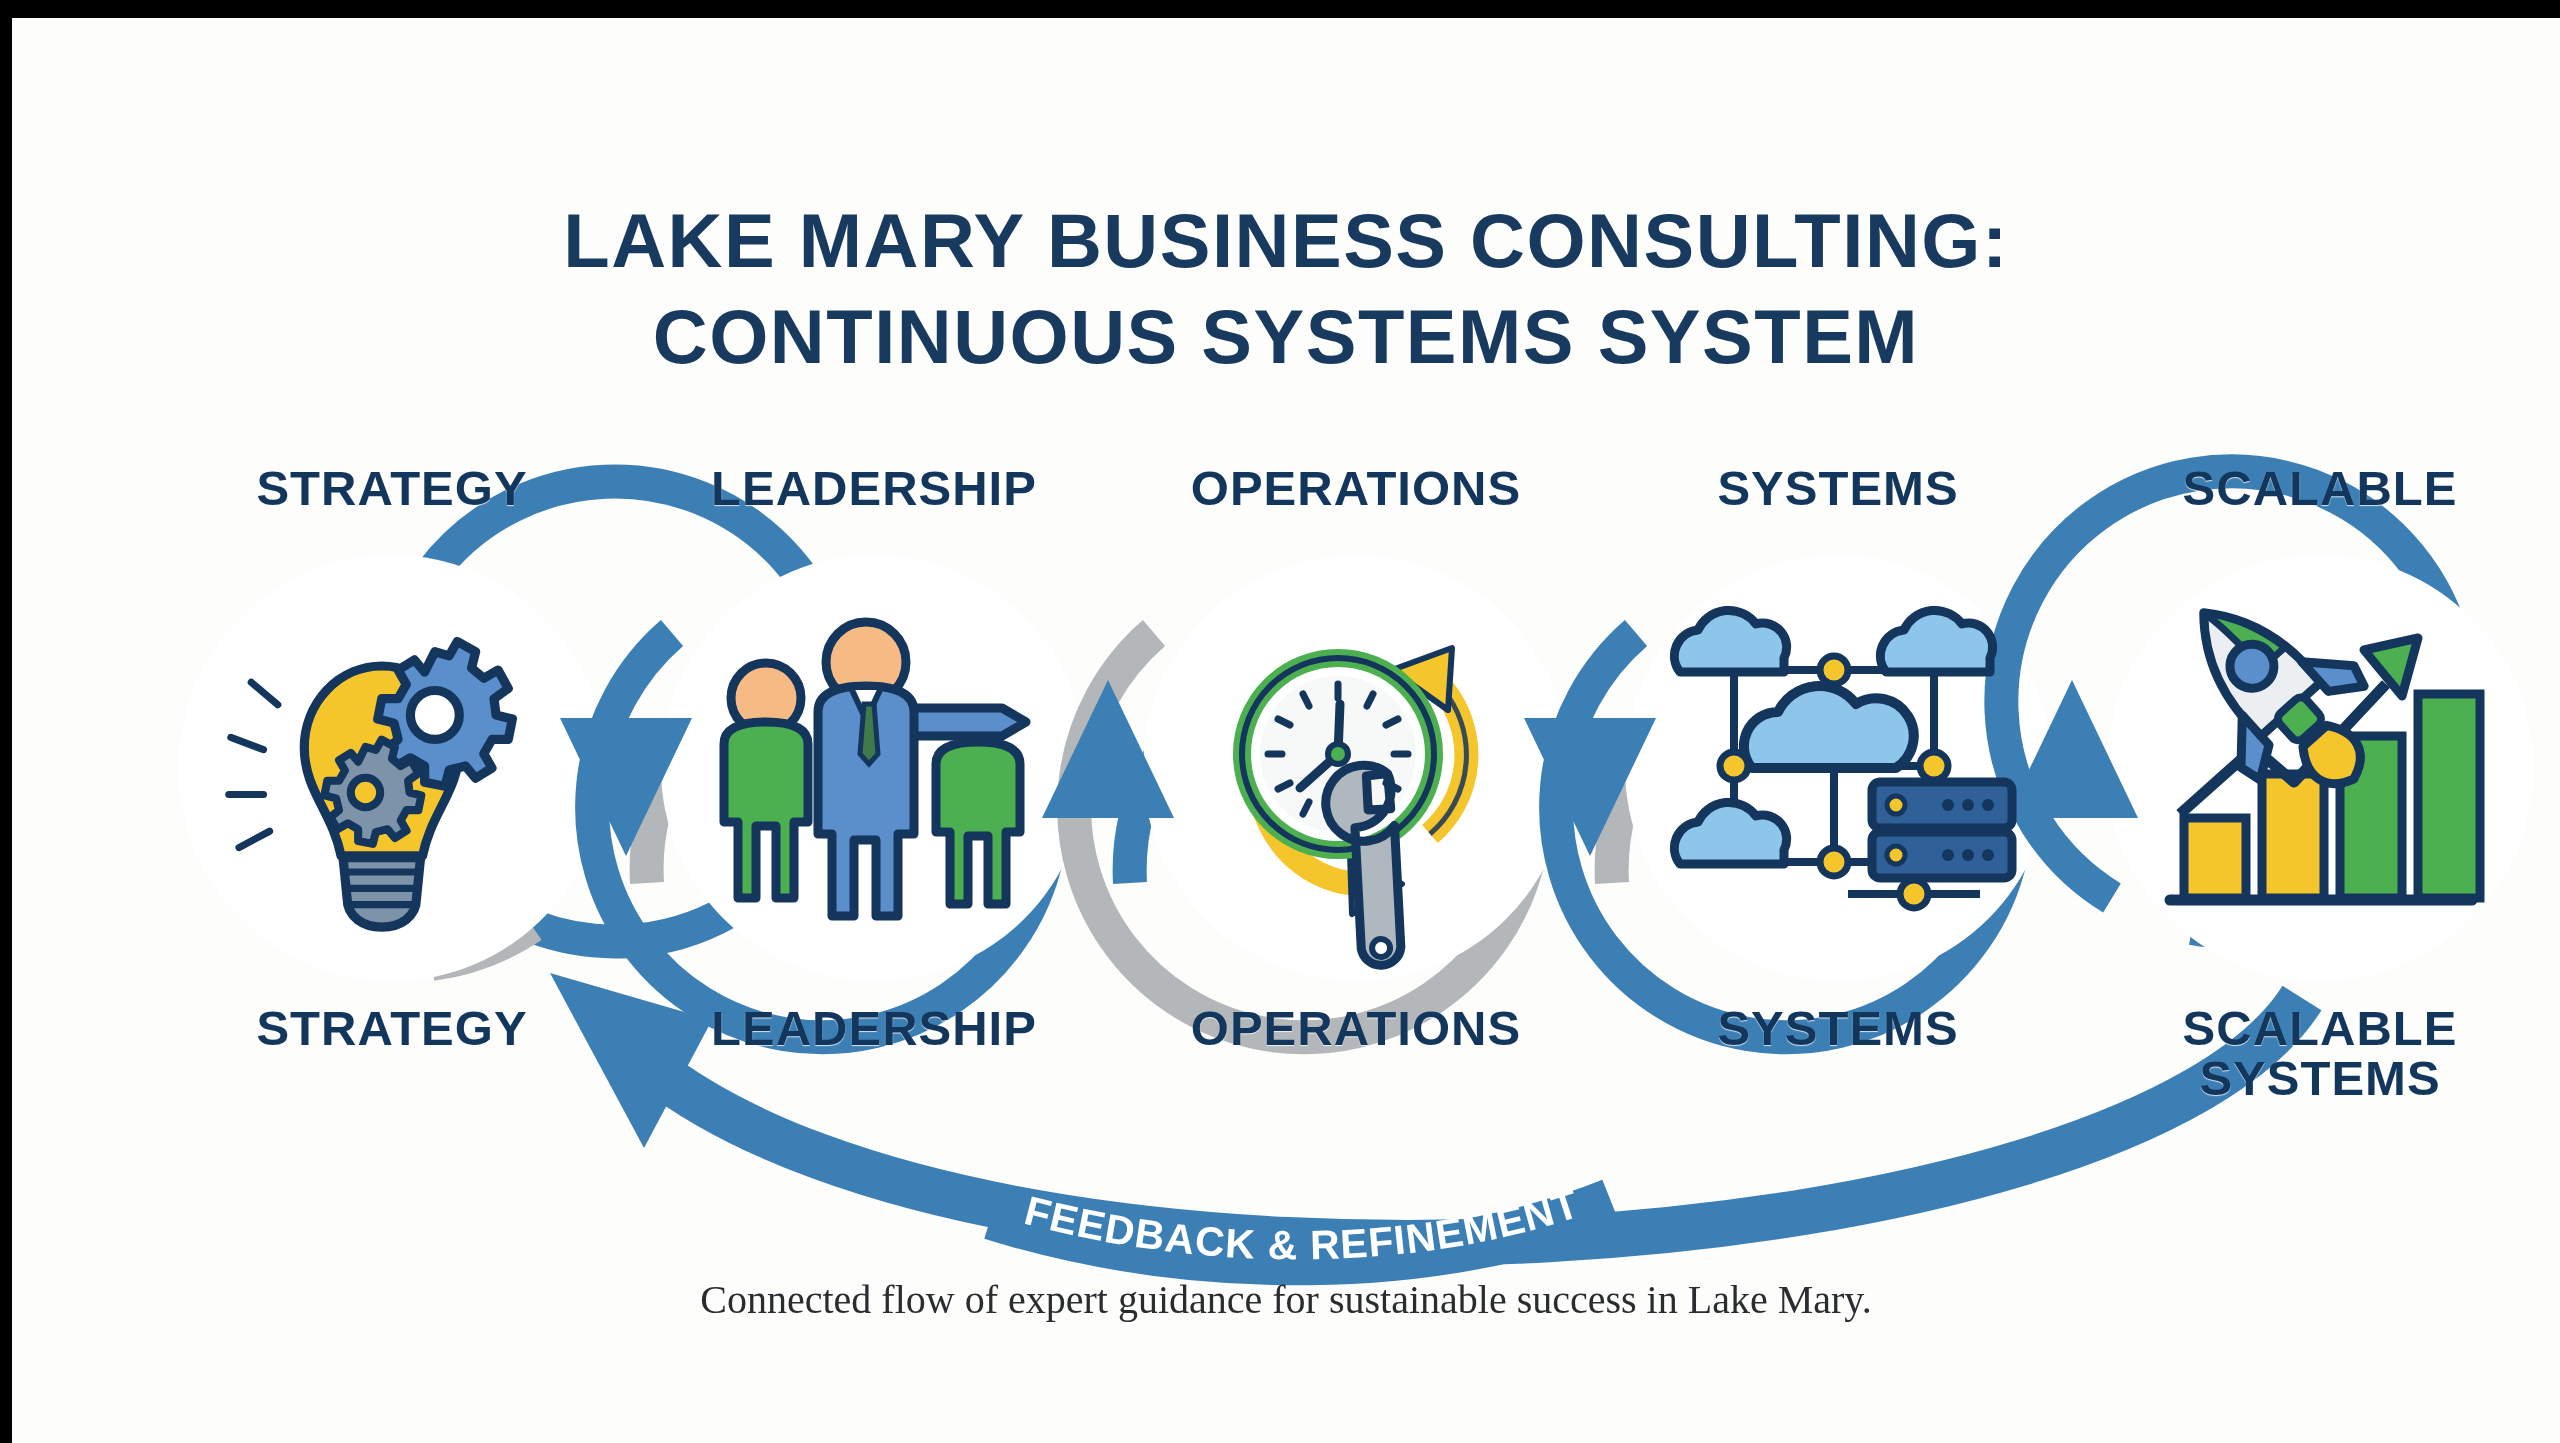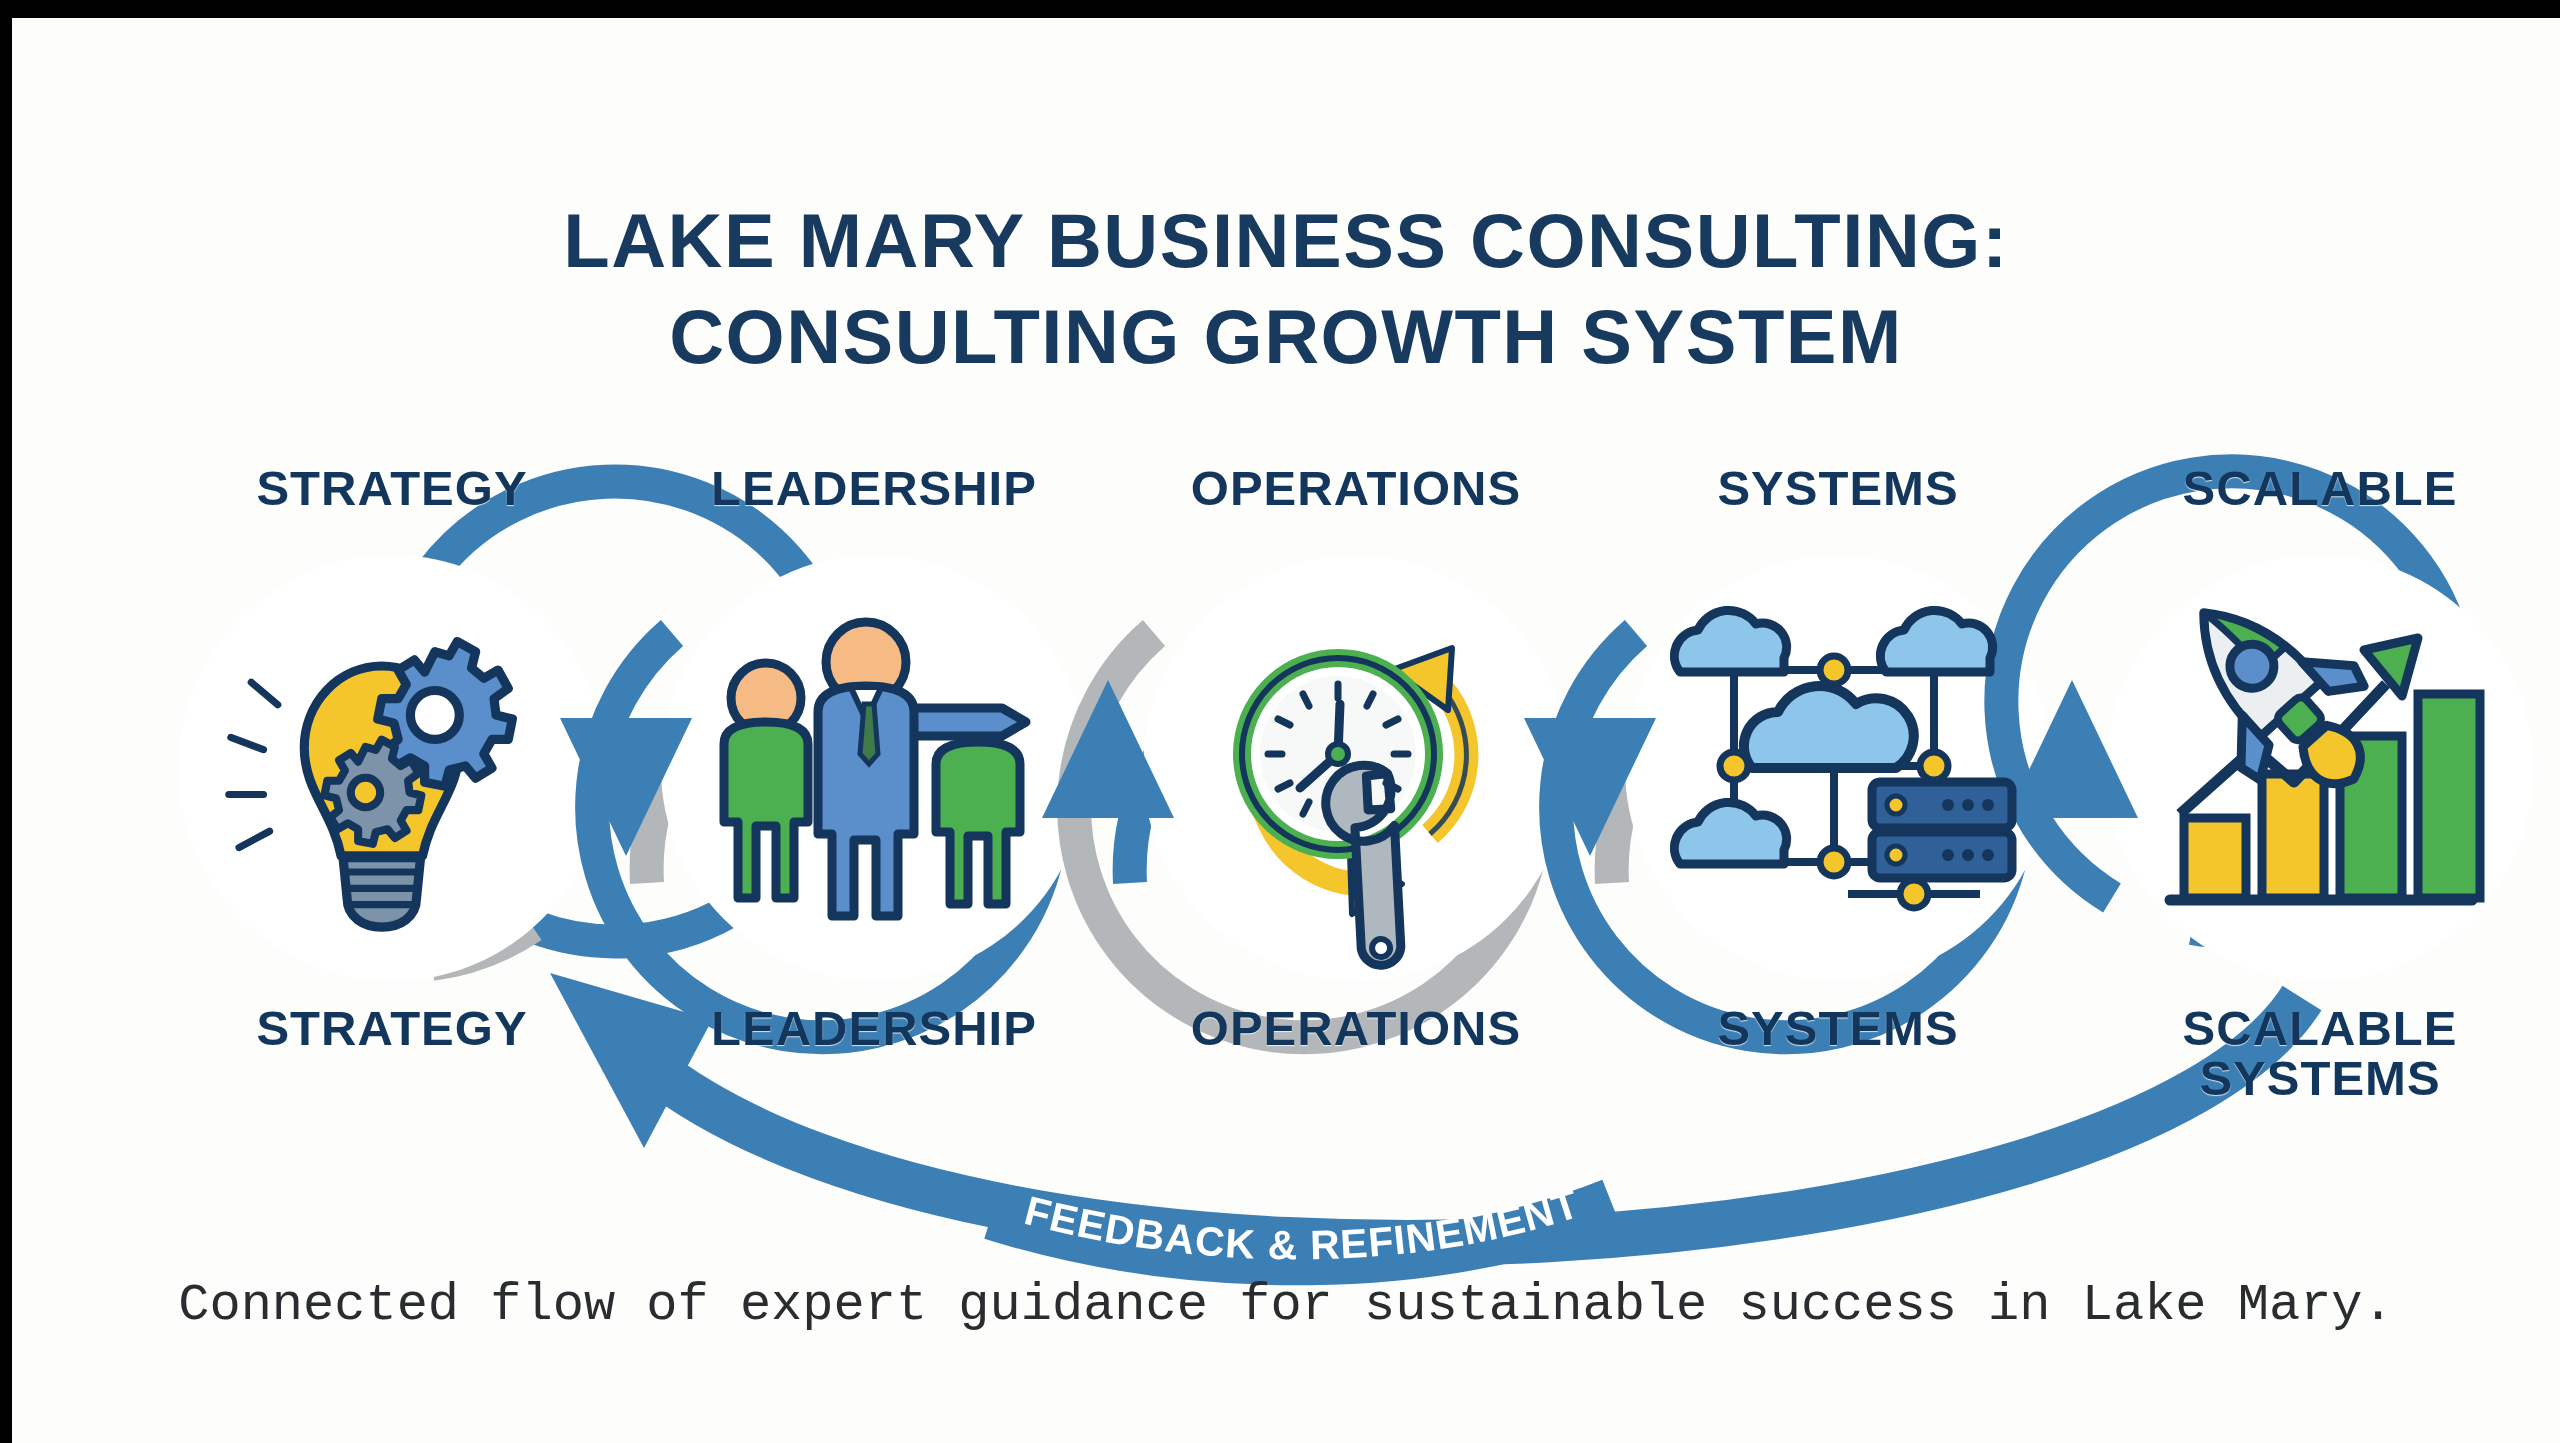--- a/index.html
+++ b/index.html
@@ -66,34 +66,34 @@
     color: #13365c;
     text-shadow: 0 1px 1px rgba(255,255,255,0.8);
     white-space: nowrap;
   }
   .caption {
     position: absolute;
     left: 0;
     top: 1258px;
     width: 2548px;
     text-align: center;
-    font-family: Liberation Mono, monospace;
-    font-size: 52px;
+    font-family: Liberation Serif, serif;
+    font-size: 40px;
     color: #2a2d30;
   }
 </style>
 </head>
 <body>
 
 <div id="stage">
 <div id="canvas">
 
   <div class="title-block">
     <span class="title-line">LAKE MARY BUSINESS CONSULTING:</span>
-    <span class="title-line">CONSULTING GROWTH SYSTEM</span>
+    <span class="title-line">CONTINUOUS SYSTEMS SYSTEM</span>
   </div>
 
   <svg class="diagram" viewBox="0 0 2548 1433">
     <defs>
       <clipPath id="clipTop0">
             <rect x="130" y="430" width="500" height="232"></rect>
           </clipPath>
     </defs>
 
     <g>

